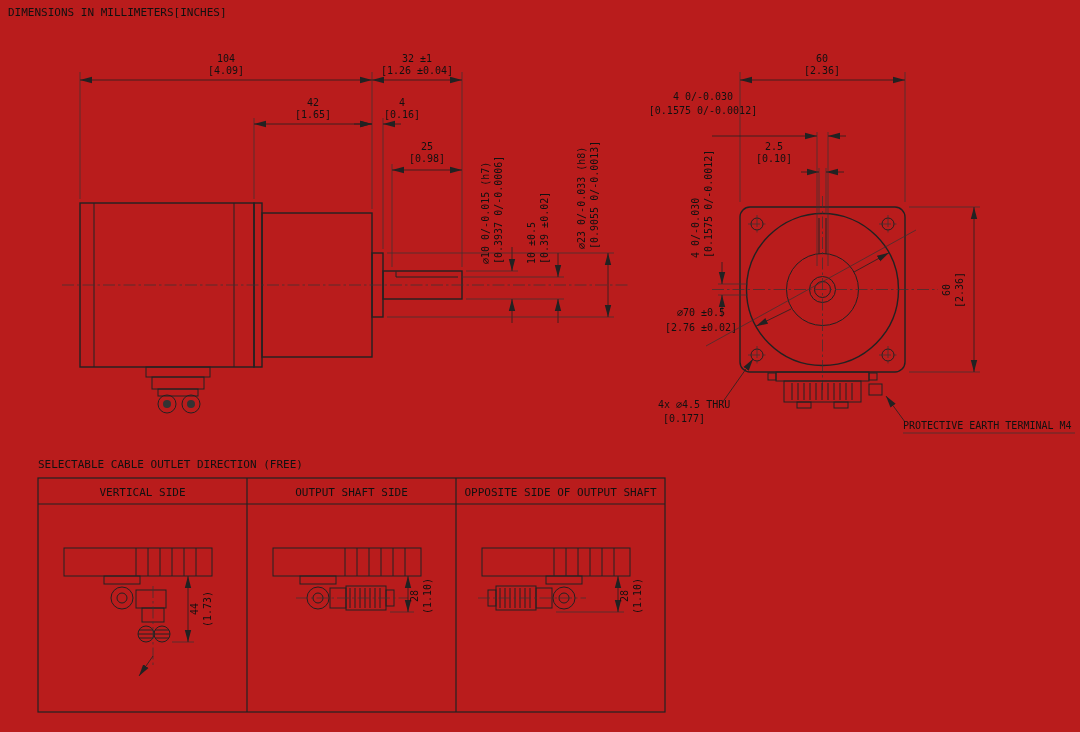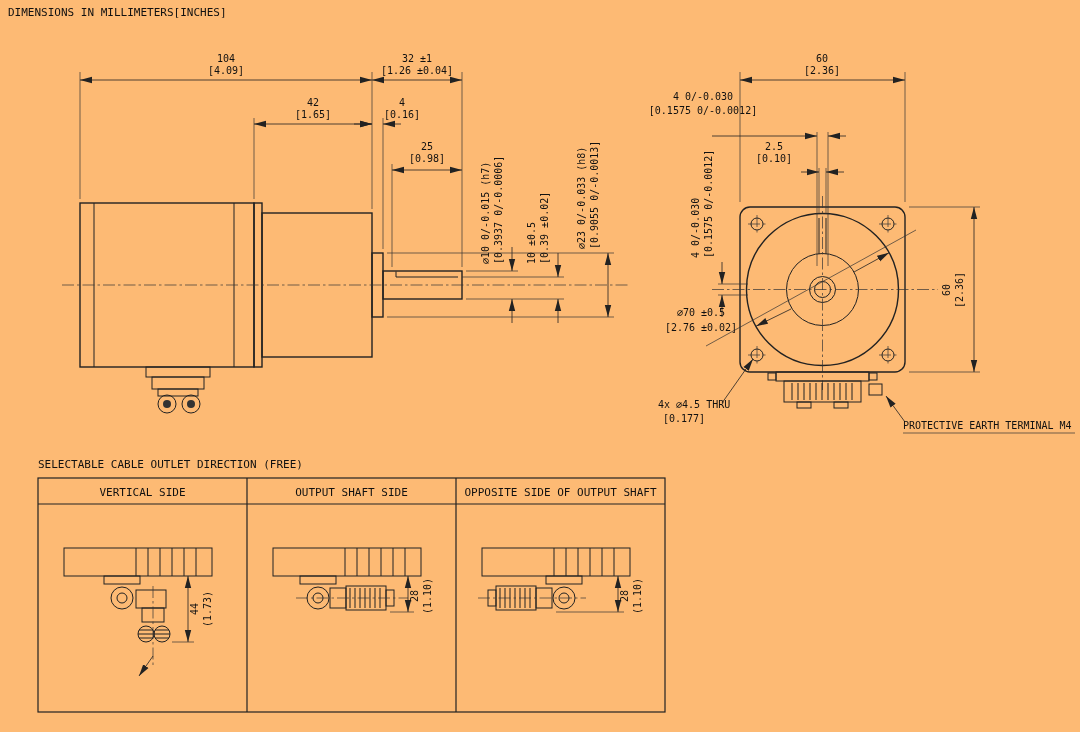--- a/index.html
+++ b/index.html
@@ -1,16 +1,16 @@
 <!DOCTYPE html>
 <html><head>
 <meta charset="utf-8">
 <style>
   html,body{margin:0;padding:0;background:#fff;}
-  .page{position:relative;width:1080px;height:732px;background:#fdba74;overflow:hidden;text-align:right;}
+  .page{position:relative;width:1080px;height:732px;background:#b91c1c;overflow:hidden;text-align:right;}
   svg{display:block;}
   text{font-family:"DejaVu Sans Mono","Liberation Mono",monospace;fill:#111;}
   .tx{font-size:10px;}
   .tt{font-size:11px;}
   .hd{font-size:11px;}
   .o{stroke:#222;stroke-width:1.4;fill:none;}
   .o2{stroke:#222;stroke-width:1;fill:none;}
   .d{stroke:#333;stroke-width:0.7;fill:none;}
   .dim{stroke:#222;stroke-width:0.8;fill:none;}
   .cl{stroke:#333;stroke-width:0.7;fill:none;stroke-dasharray:12 3 2.5 3;}

